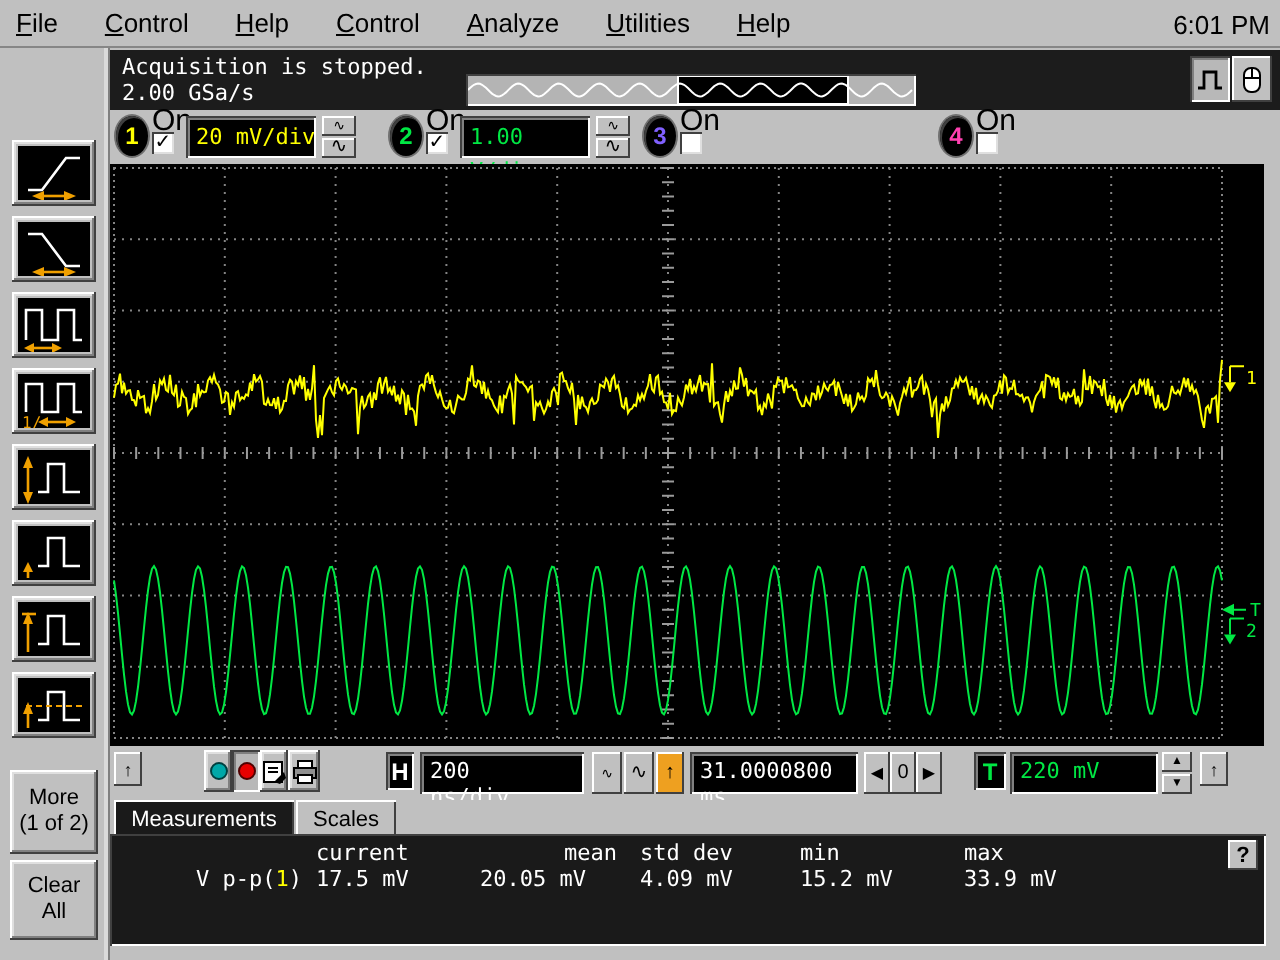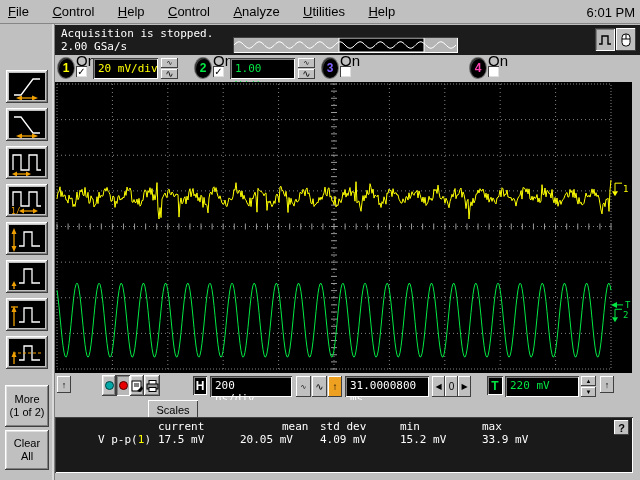--- a/index.html
+++ b/index.html
@@ -436,20 +436,21 @@
       <button class="cbtn raised1" style="left:0;top:11px;width:15px;height:10px;font-size:6px;">
           <span>▼</span>
         </button>
     </div>
     <button class="cbtn raised1" style="left:545px;top:3px;width:14px;height:17px;font-size:9px;">
         <span>↑</span>
       </button>
   </div>
 
   <div class="tabsrow">
+    <button class="tab tab-active" style="left:2px;width:90px;">Measurements</button>
     <button class="tab tab-idle" style="left:93px;width:50px;">Scales</button>
   </div>
   <div class="measpanel">
     <span class="mtext" style="left:103px;top:3px;">current</span>
     <span class="mtext" style="left:185px;top:3px;padding-left:42px;">mean</span>
     <span class="mtext" style="left:265px;top:3px;">std dev</span>
     <span class="mtext" style="left:345px;top:3px;">min</span>
     <span class="mtext" style="left:427px;top:3px;">max</span>
     <span class="mtext" style="left:40px;top:16px;width:56px;text-align:right;"><span>V p-p(</span><span class="chan-ref">1</span><span>)</span></span>
     <span class="mtext" style="left:103px;top:16px;">17.5 mV</span>

